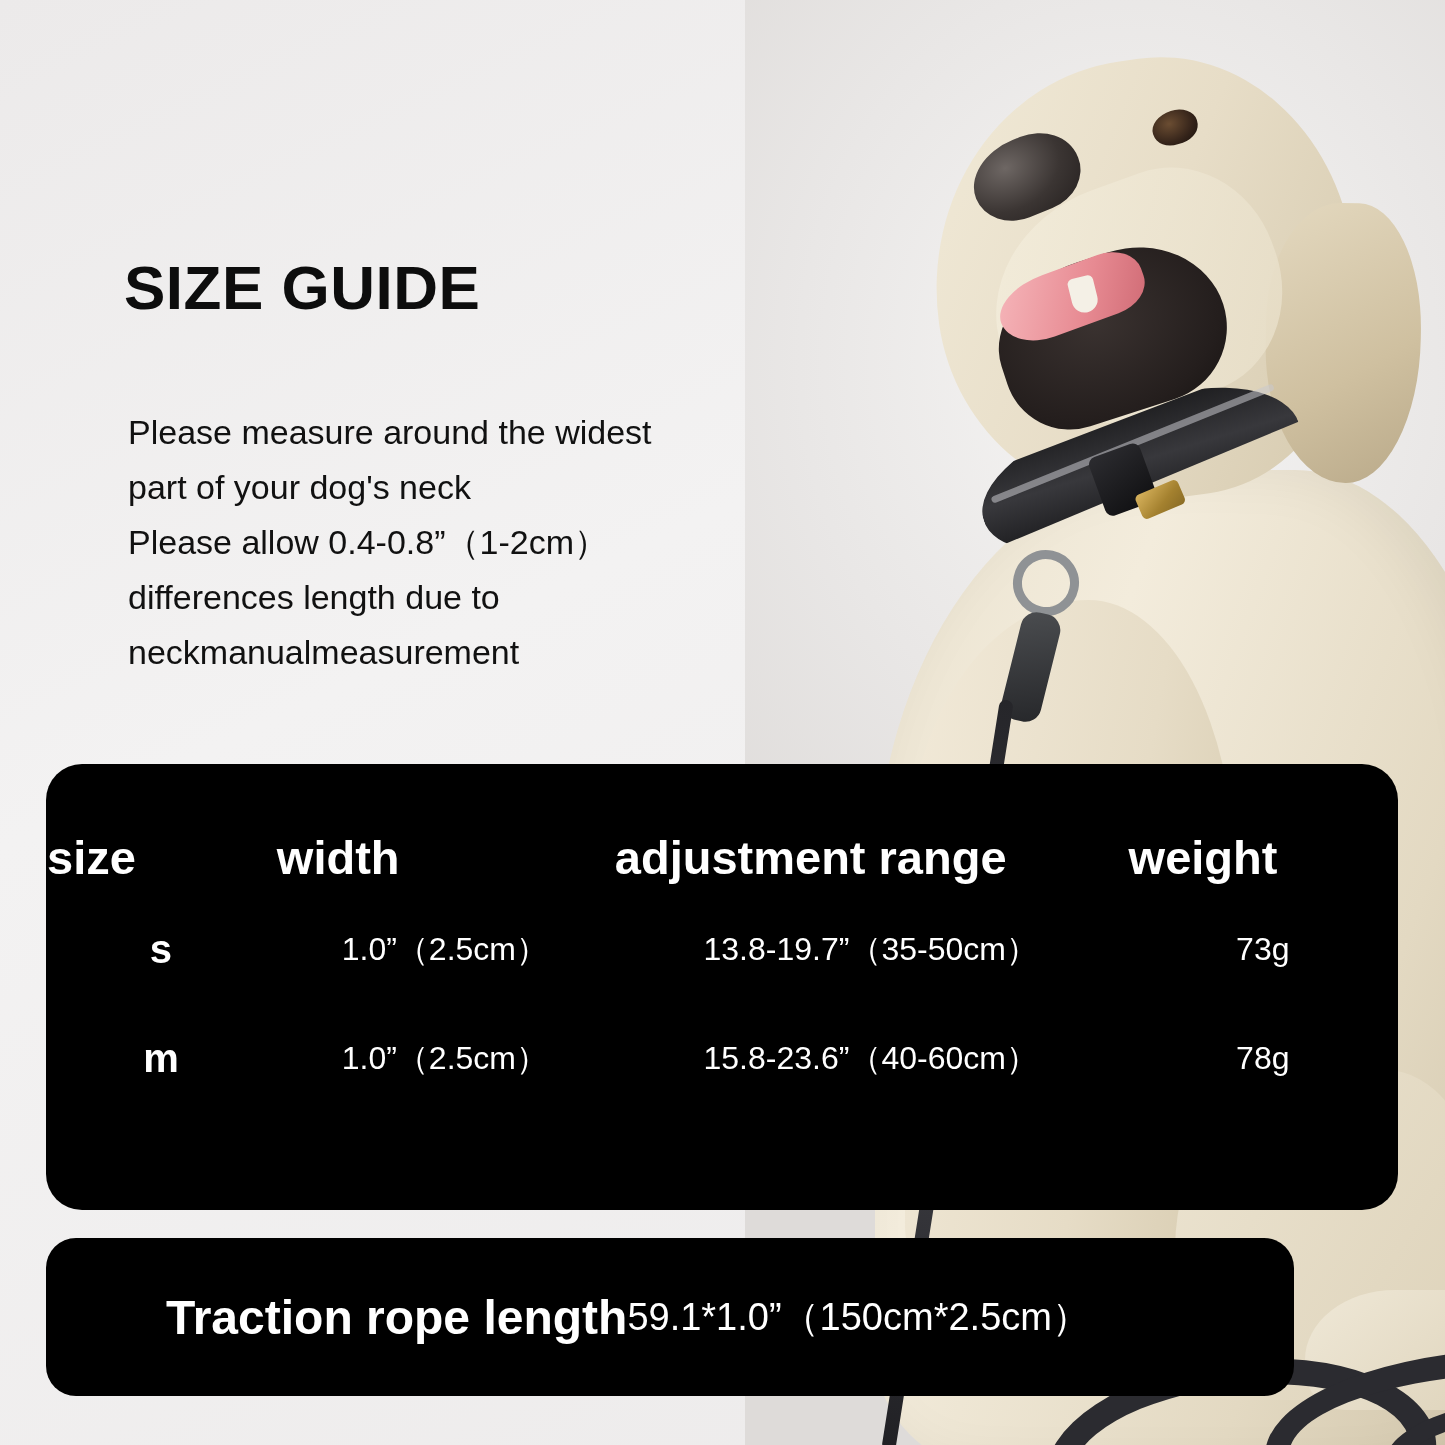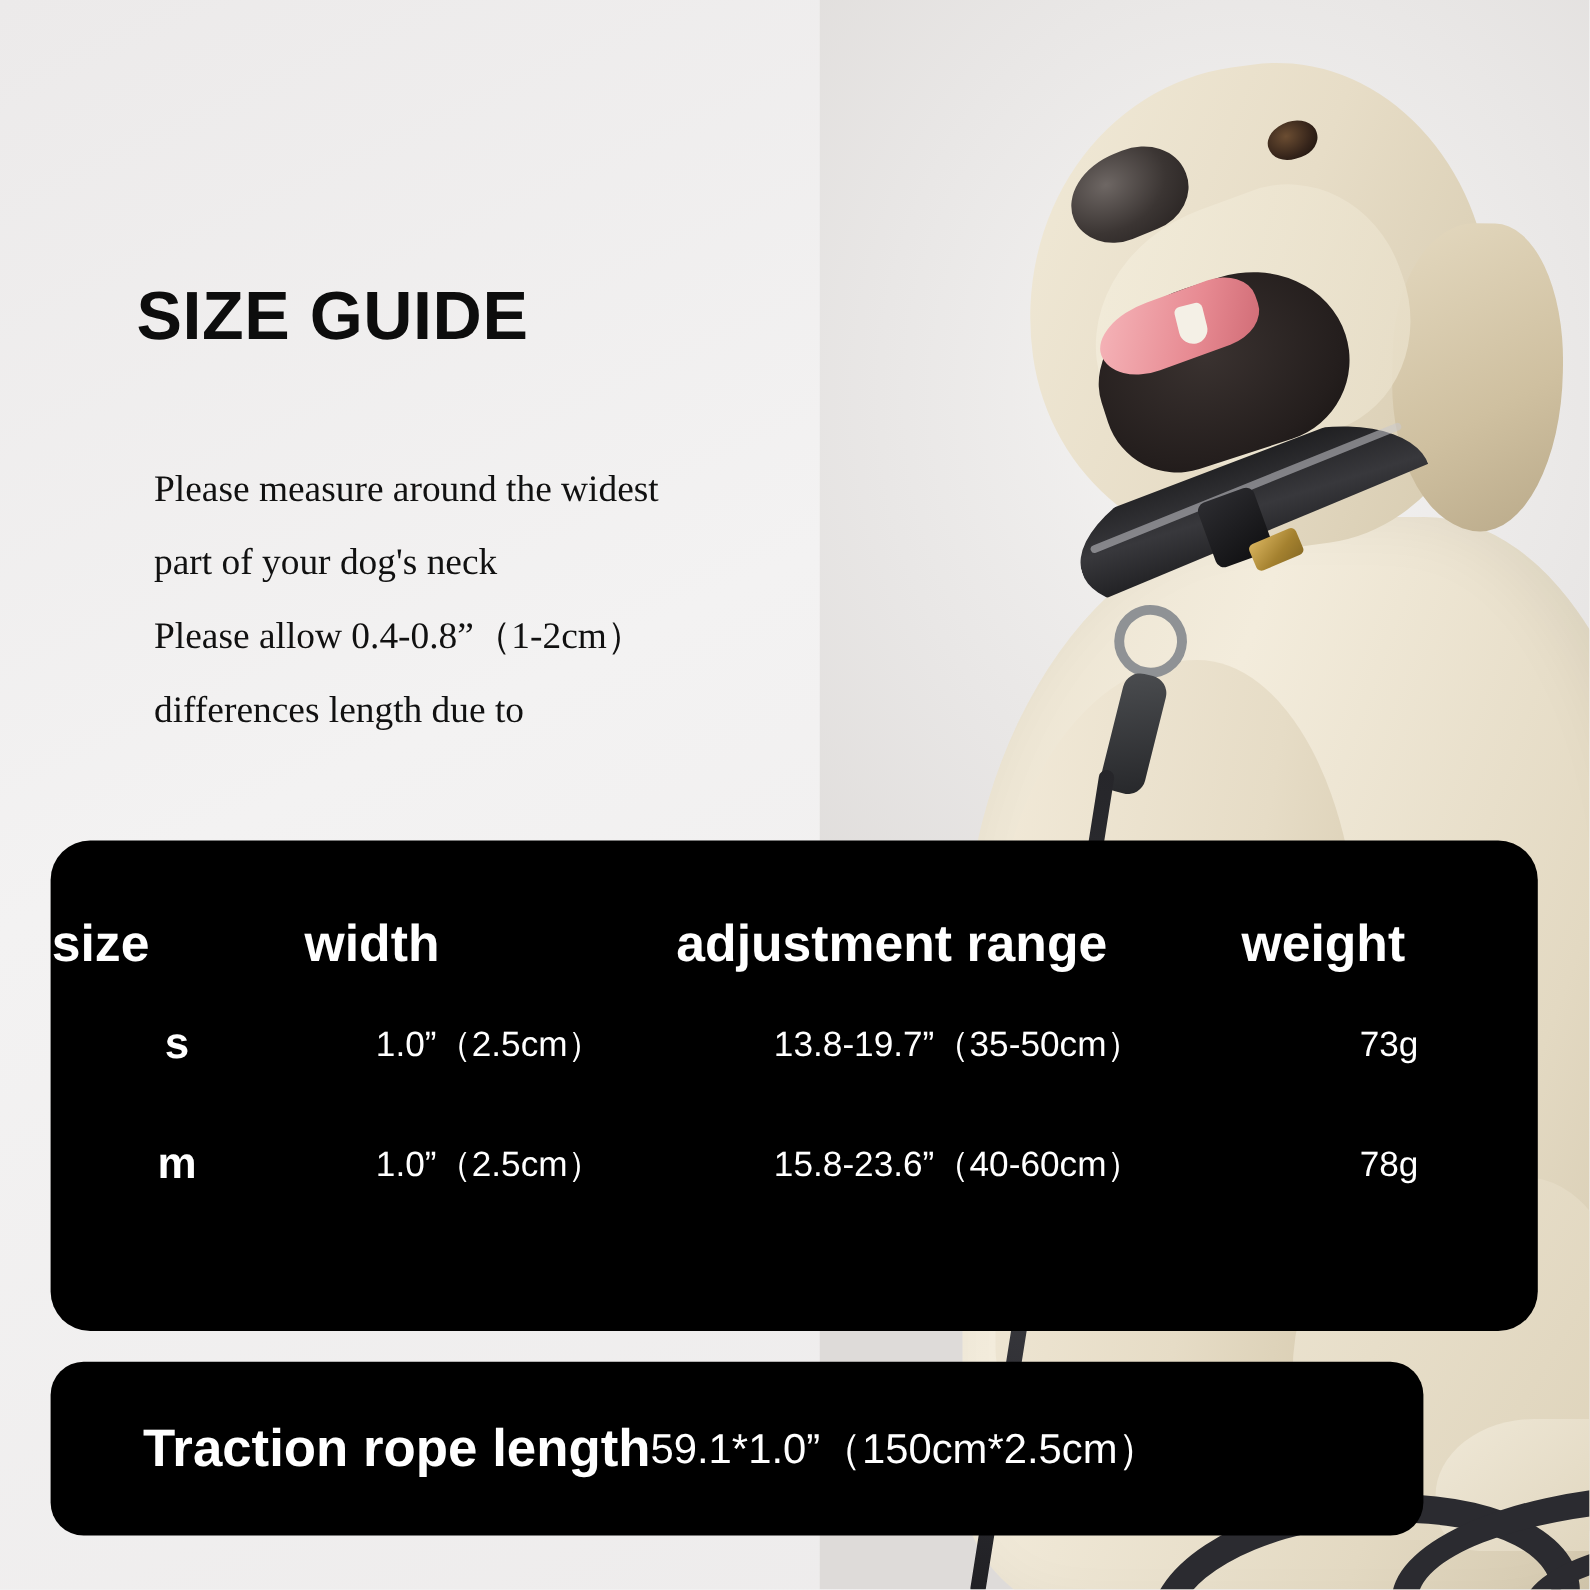--- a/index.html
+++ b/index.html
@@ -278,21 +278,21 @@
   .intro {
     position: absolute;
     left: 126px;
     top: 404px;
     width: 720px;
     font-size: 34px;
     line-height: 53px;
     color: #111;
     font-weight: 500;
   }
-  .intro p { margin: 14px; font-family: Liberation Serif, serif; }
+  .intro p { margin: 2px; }
 
   
   .table-card {
     position: absolute;
     left: 46px;
     top: 764px;
     width: 1352px;
     height: 446px;
     background: #000;
     border-radius: 36px;
@@ -328,21 +328,21 @@
   .traction-card {
     position: absolute;
     left: 46px;
     top: 1238px;
     width: 1248px;
     height: 158px;
     background: #000;
     border-radius: 30px;
     display: flex;
     align-items: center;
-    padding-left: 84px;
+    padding-left: 120px;
     box-sizing: border-box;
   }
   .traction-label {
     color: #fff;
     font-size: 48px;
     font-weight: bold;
     white-space: nowrap;
   }
   .traction-value {
     color: #fff;
@@ -389,20 +389,21 @@
     <div class="leash-coil coil-3"></div>
   </div>
 
   <div class="title">SIZE GUIDE</div>
 
   <div class="intro">
     <p>Please measure around the widest</p>
     <p>part of your dog's neck</p>
     <p>Please allow 0.4-0.8”（1-2cm）</p>
     <p>differences length due to</p>
+    <p>neckmanualmeasurement</p>
   </div>
 
   <div class="table-card">
     <table class="tbl">
       <thead>
         <tr>
           <th class="col-size">size</th>
           <th class="col-width">width</th>
           <th class="col-range">adjustment range</th>
           <th class="col-weight">weight</th>

